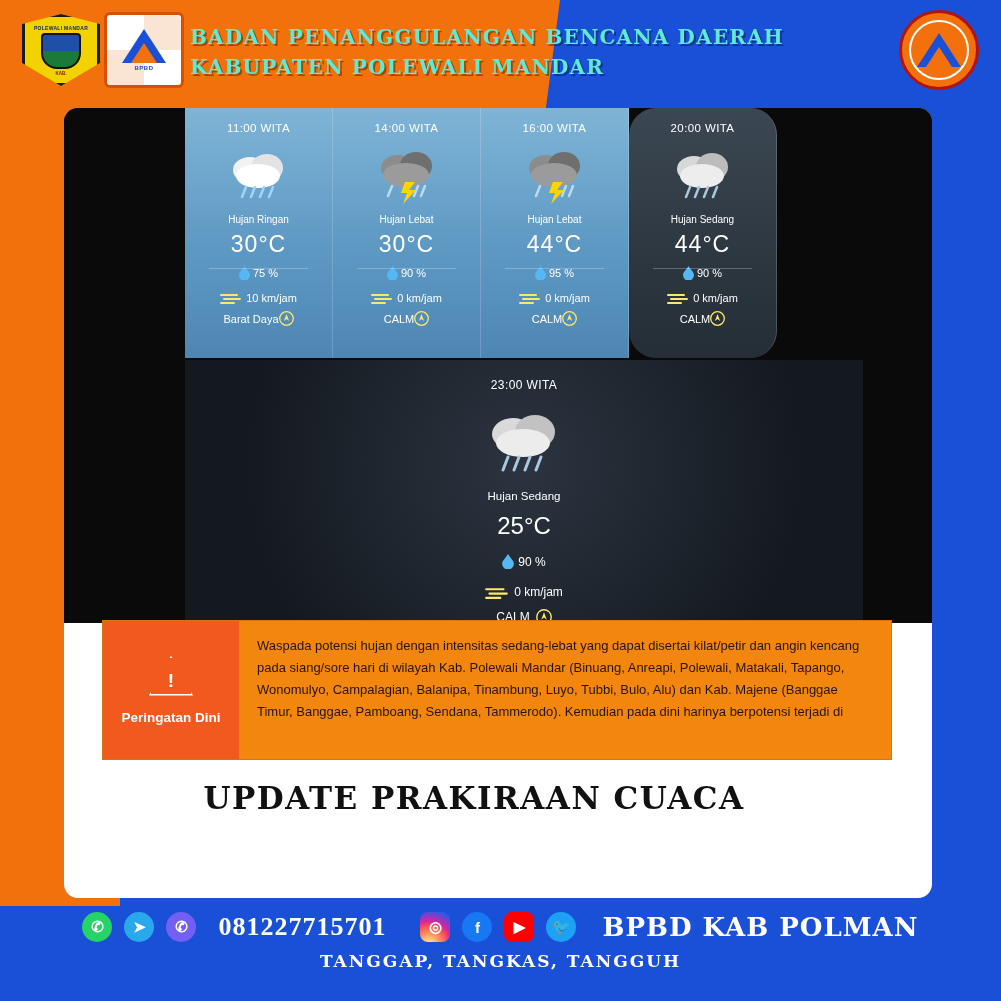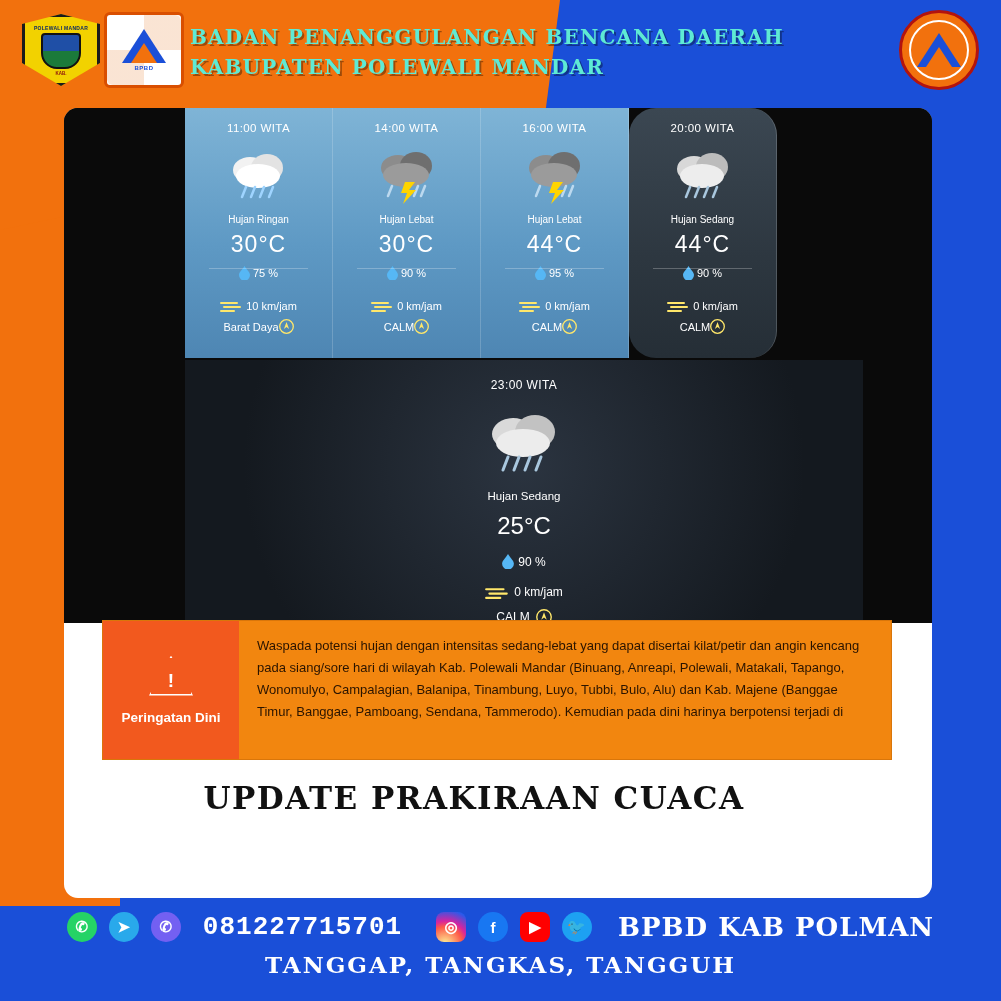--- a/index.html
+++ b/index.html
@@ -144,21 +144,21 @@
   }
   .tile.night {
     background: linear-gradient(#3b4752, #2d3740 60%, #252e36);
     border-radius: 27px;
   }
   .tile .t-time { font-size: 11.5px; margin-top: 14px; letter-spacing: .4px; }
   .tile .t-icon { height: 70px; display: flex; align-items: center; justify-content: center; margin-top: 6px;}
   .tile .t-desc { font-size: 10px; margin-top: 4px; }
   .tile .t-temp { font-size: 23px; margin-top: 6px; font-weight: 300; letter-spacing: 1px;}
   .tile .t-hum { font-size: 11px; margin-top: 8px; display: flex; align-items: center; justify-content: center; gap: 3px;}
-  .tile .t-wind { font-size: 11px; margin-top: 20px; display: flex; align-items: center; justify-content: center; gap: 4px;}
+  .tile .t-wind { font-size: 11px; margin-top: 12px; display: flex; align-items: center; justify-content: center; gap: 4px;}
   .tile .t-dir { font-size: 11px; margin-top: 7px; display: flex; align-items: center; justify-content: center; }
   .divider-hr { position: absolute; left: 24px; right: 24px; top: 0; height: 1px; background: rgba(255,255,255,.25); }
 
   .bigtile {
     position: absolute; left: 121px; top: 252px; width: 678px; height: 263px;
     background: radial-gradient(circle at 50% 40%, #2b3440, #14191f 75%);
     color: #fff; text-align: center;
   }
   .bigtile .b-time { font-size: 12px; margin-top: 18px; letter-spacing: .4px;}
   .bigtile .b-icon { height: 80px; display: flex; align-items: center; justify-content: center; margin-top: 10px;}
@@ -224,32 +224,32 @@
     color: #fff; font-size: 15px; font-weight: bold;
   }
   .soc.wa { background: #25d366; }
   .soc.tg { background: #29a9eb; }
   .soc.vb { background: #7360f2; }
   .soc.ig { background: radial-gradient(circle at 30% 107%, #fdf497 0%, #fd5949 45%, #d6249f 60%, #285aeb 90%); border-radius: 8px;}
   .soc.fb { background: #1877f2; }
   .soc.yt { background: #ff0000; border-radius: 8px;}
   .soc.tw { background: #1da1f2; }
   .phone {
-    font-family: Liberation Mono, monospace; font-weight: bold;
+    font-family: Liberation Serif, serif; font-weight: bold;
     font-size: 26px; color: #ffffff; letter-spacing: 1px; margin: 0 22px 0 10px;
   }
   .handle {
     font-family: "DejaVu Serif", serif; font-weight: bold;
     font-size: 26px; color: #ffffff; letter-spacing: 1px; margin-left: 14px;
   }
   .tagline {
     position: absolute; left: 0; top: 55px; width: 1001px;
     text-align: center;
     font-family: "DejaVu Serif", serif; font-weight: bold;
-    font-size: 23px; color: #ffffff; letter-spacing: 2px;
+    font-size: 17px; color: #ffffff; letter-spacing: 2px;
   }
   svg { display: block; }
 </style>
 </head>
 <body>
 
 <div class="bg-blue"></div>
 <div class="bg-orange3"></div>
 <div class="bg-orange2"></div>
 <div class="bg-blue-bottom"></div>

